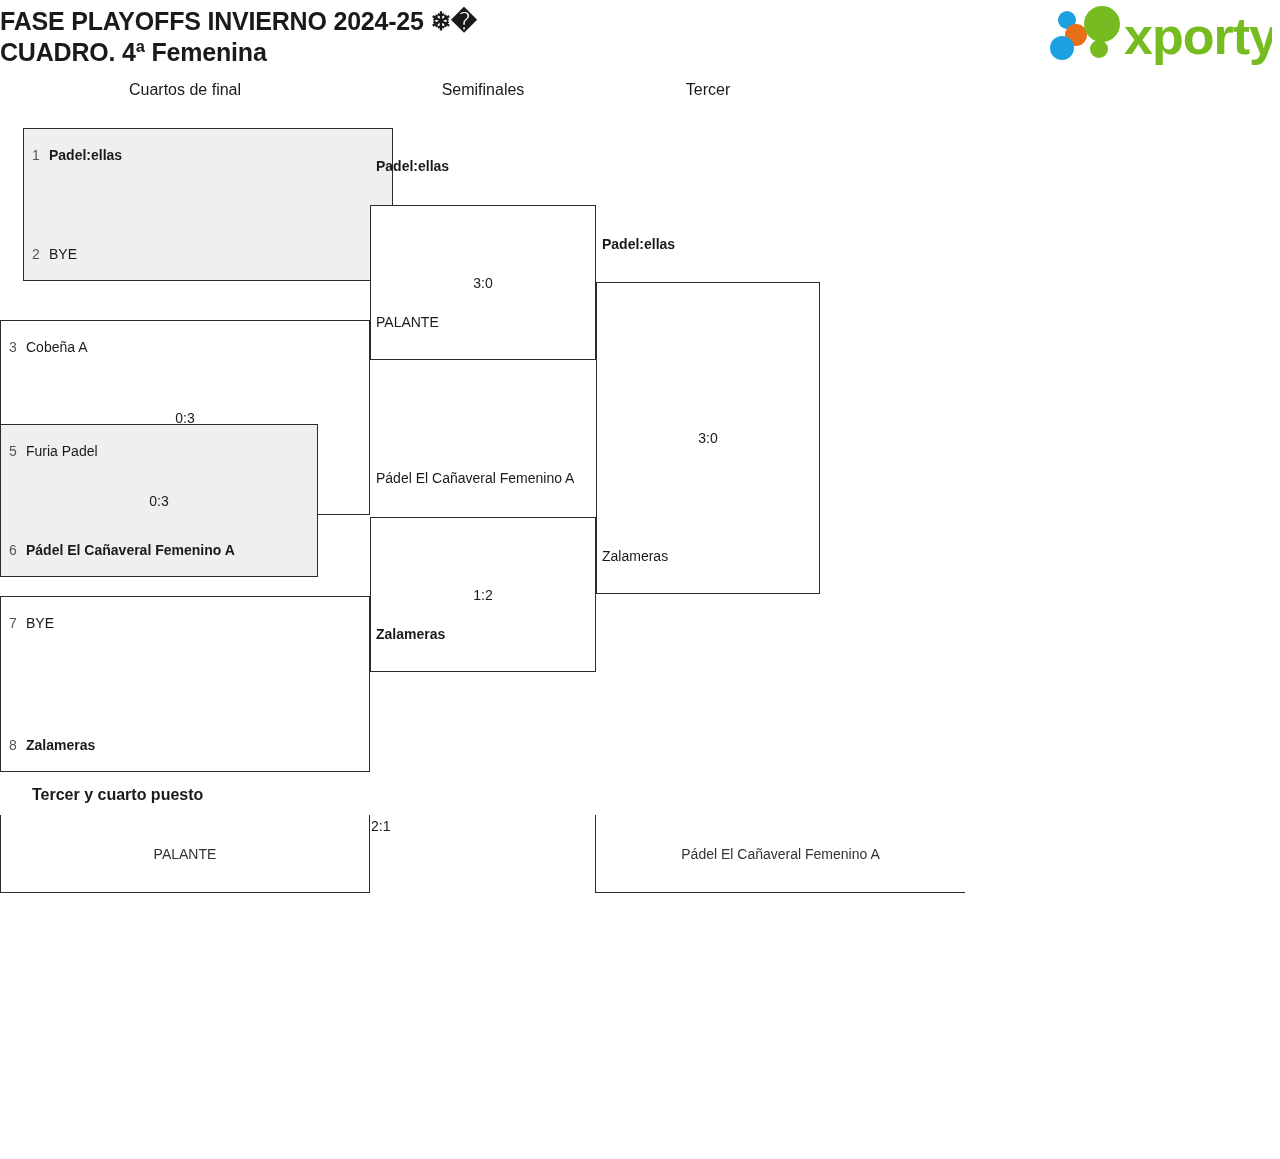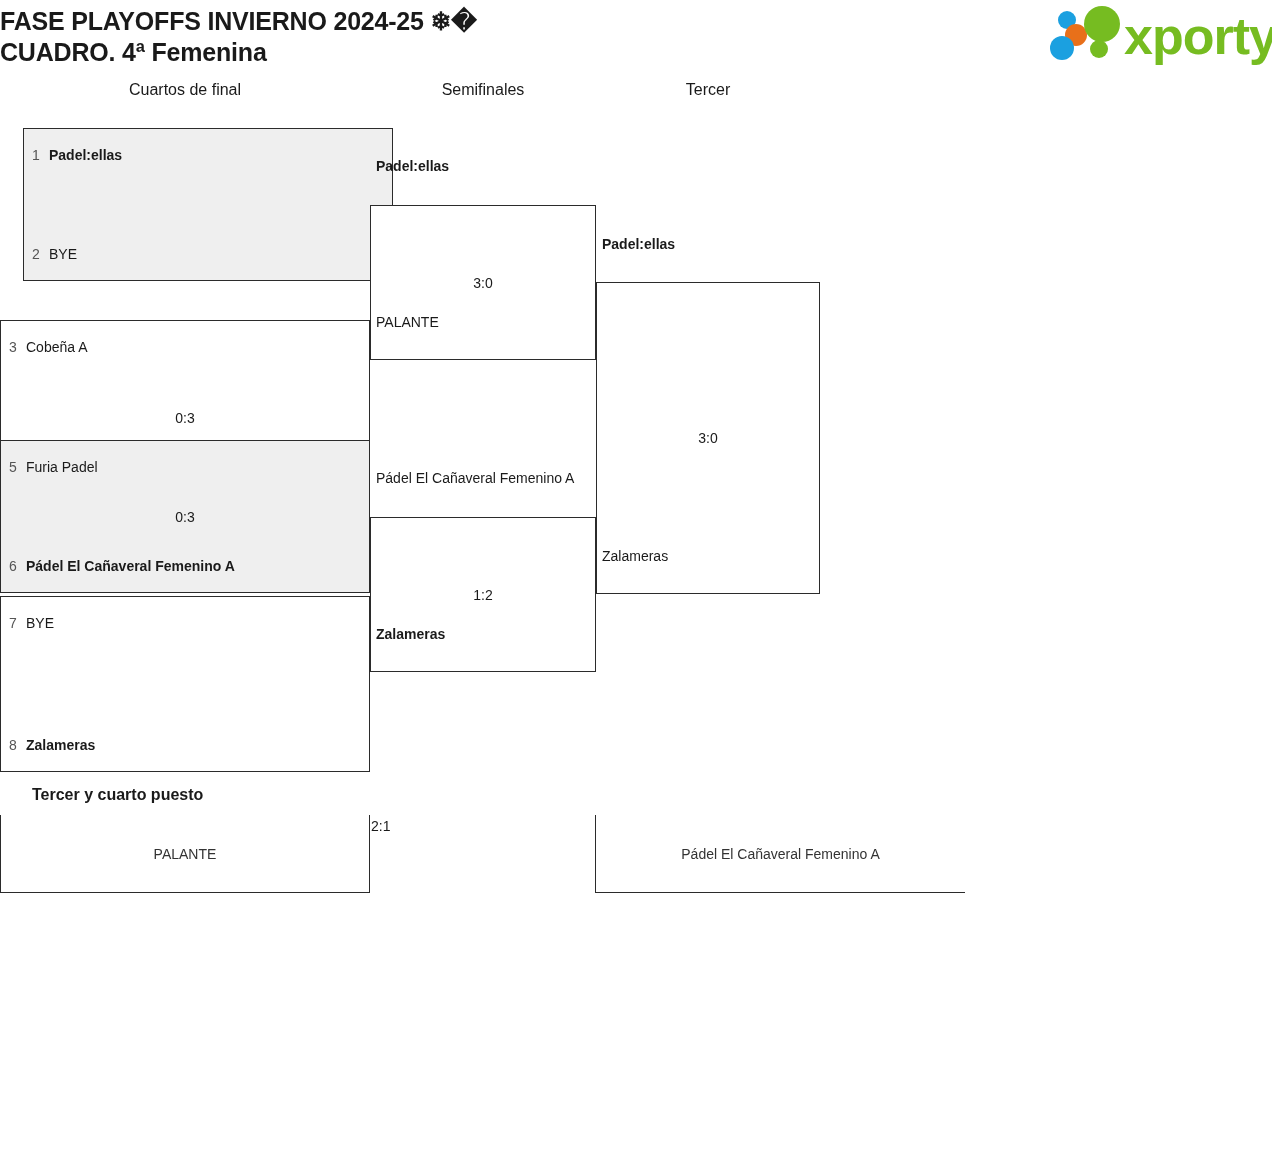--- a/index.html
+++ b/index.html
@@ -200,21 +200,21 @@
   <div class="match qf plain" style="left:0;top:284px;width:370px;height:195px;margin-top:36px;">
     <div class="slot top">
       <span class="seed">3</span><span class="tname">Cobeña A</span>
     </div>
     <div class="score">0:3</div>
     <div class="slot bottom">
       <span class="seed">4</span><span class="tname win">PALANTE</span>
     </div>
   </div>
 
-  <div class="match qf shaded" style="left:0;top:440px;width:370px;height:153px;">
+  <div class="match qf shaded" style="left:0;top:424px;width:318px;height:153px;">
     <div class="slot top">
       <span class="seed">5</span><span class="tname">Furia Padel</span>
     </div>
     <div class="score">0:3</div>
     <div class="slot bottom">
       <span class="seed">6</span><span class="tname win">Pádel El Cañaveral Femenino A</span>
     </div>
   </div>
 
   <div class="match qf plain" style="left:0;top:596px;width:370px;height:176px;">

